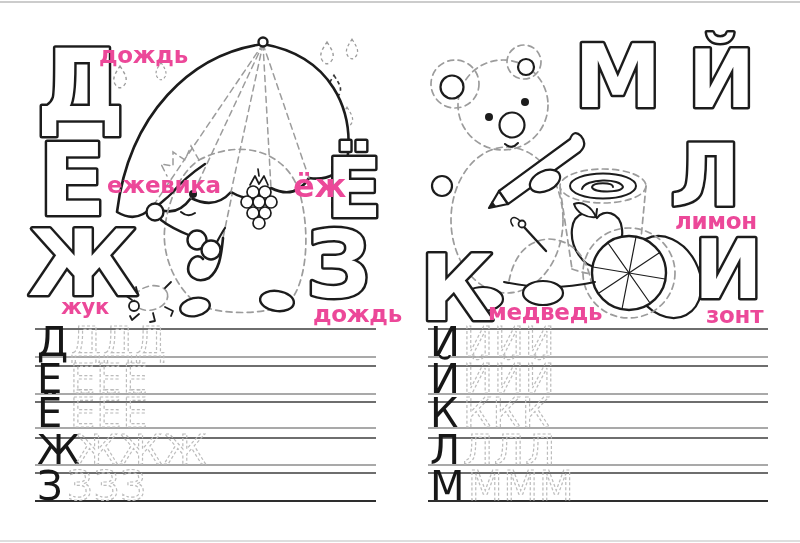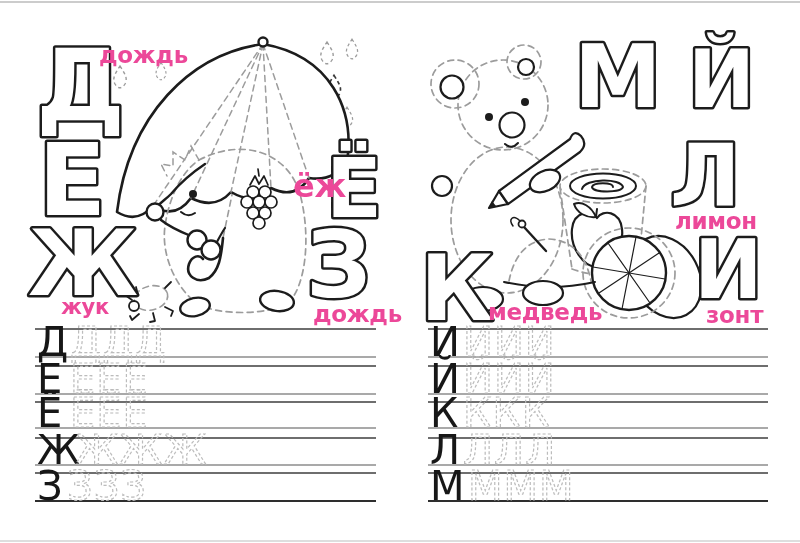--- a/index.html
+++ b/index.html
@@ -170,20 +170,21 @@
   </svg>
 
   <svg class="bigletter" style="left:36px;top:20px">
     <text class="bubble" x="0" y="100" font-size="100">Д</text>
     </svg>
   <div class="word" style="left:99px;top:44px">дождь</div>
 
   <svg class="bigletter" style="left:38px;top:115px">
     <text class="bubble" x="0" y="100" font-size="100">Е</text>
     </svg>
+  <div class="word" style="left:107px;top:174px">ежевика</div>
 
   <svg class="bigletter" style="left:326px;top:117px">
     <text class="bubble" x="0" y="100" font-size="82">Ё</text>
     </svg>
   <div class="word" style="left:293px;top:170px;font-size:32px">ёж</div>
 
   <svg class="bigletter" style="left:28px;top:195px">
     <text class="bubble" x="0" y="100" font-size="90">Ж</text>
     </svg>
   <div class="word" style="left:61px;top:297px;font-size:21px">жук</div>

